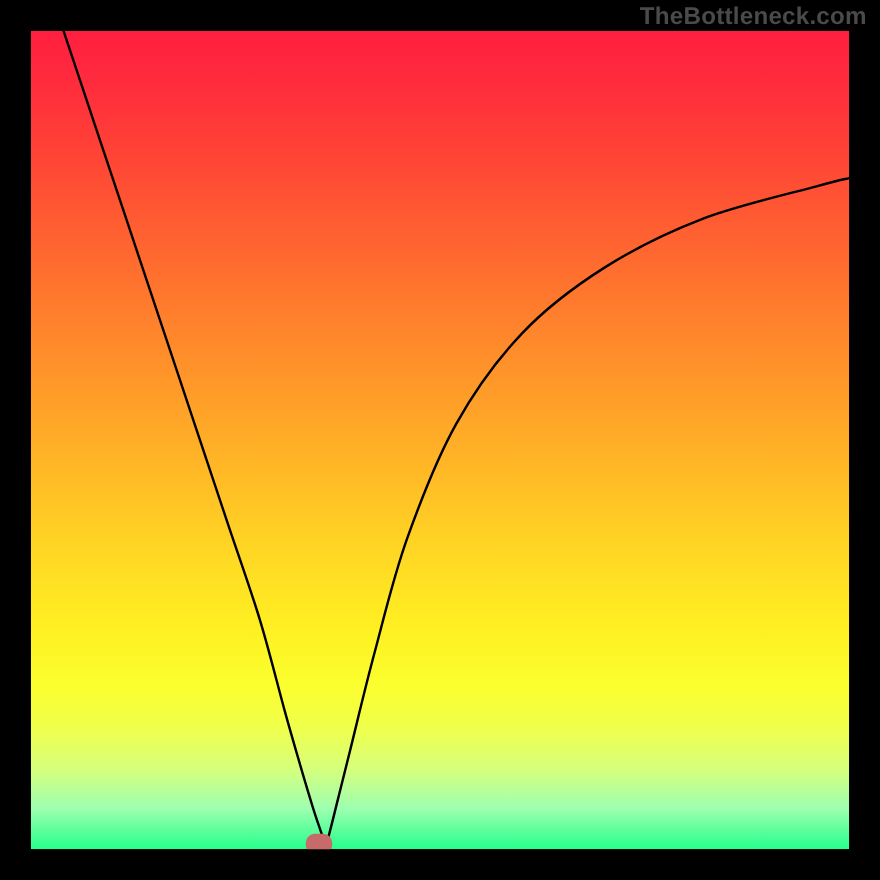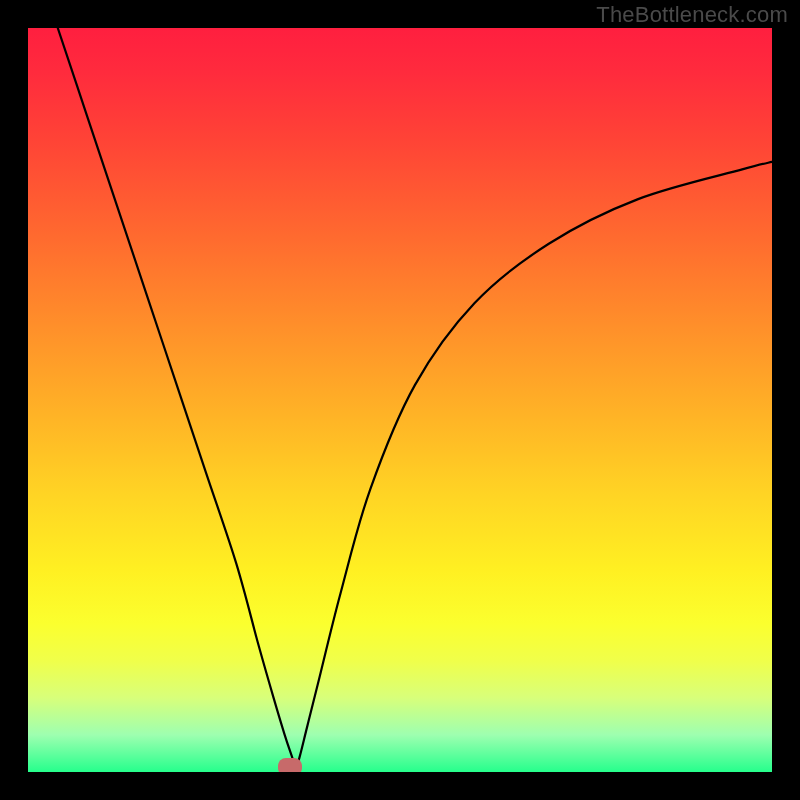--- a/index.html
+++ b/index.html
@@ -15,21 +15,21 @@
     height: 800px;
     background: #000;
     position: relative;
   }
   .watermark {
     position: absolute;
     top: 2px;
     right: 12px;
     color: #4a4a4a;
     font-size: 22px;
-    font-weight: 400;
+    font-weight: 700;
     letter-spacing: 0.2px;
     z-index: 5;
     text-align: center;
   }
   .plot-area {
     position: absolute;
     left: 28px;
     top: 28px;
     width: 744px;
     height: 744px;

